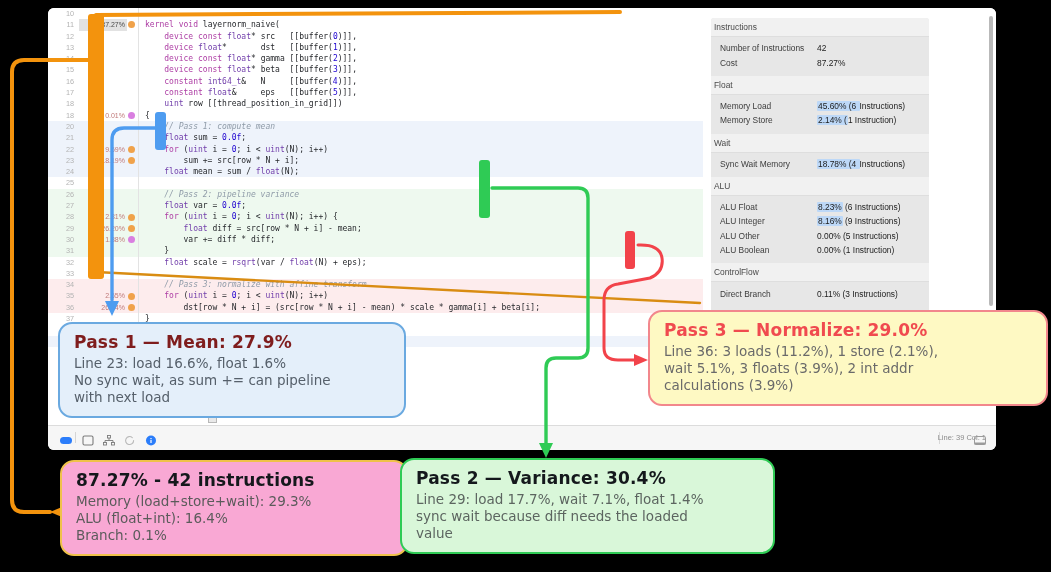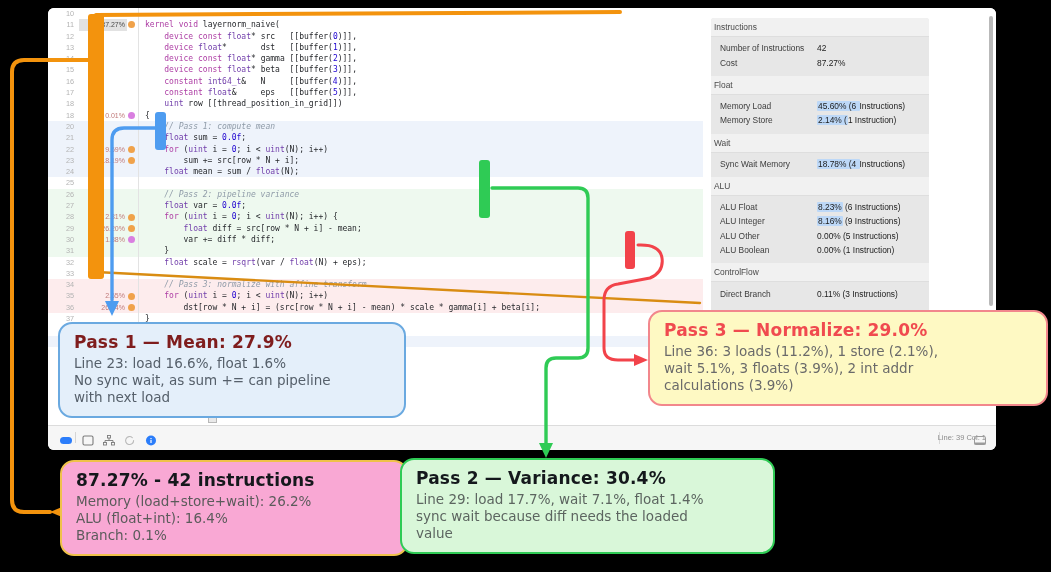--- a/index.html
+++ b/index.html
@@ -538,21 +538,21 @@
 
 <div class="callout" id="callout-pass3">
   <div class="title">Pass 3 — Normalize: 29.0%</div>
   <div class="line">Line 36: 3 loads (11.2%), 1 store (2.1%),</div>
   <div class="line">wait 5.1%, 3 floats (3.9%), 2 int addr</div>
   <div class="line">calculations (3.9%)</div>
 </div>
 
 <div class="callout" id="callout-summary">
   <div class="title">87.27% - 42 instructions</div>
-  <div class="line">Memory (load+store+wait): 26.2%</div>
+  <div class="line">Memory (load+store+wait): 29.3%</div>
   <div class="line">ALU (float+int): 16.4%</div>
   <div class="line">Branch: 0.1%</div>
 </div>
 
 <div class="callout" id="callout-pass2">
   <div class="title">Pass 2 — Variance: 30.4%</div>
   <div class="line">Line 29: load 17.7%, wait 7.1%, float 1.4%</div>
   <div class="line">sync wait because diff needs the loaded</div>
   <div class="line">value</div>
 </div>

